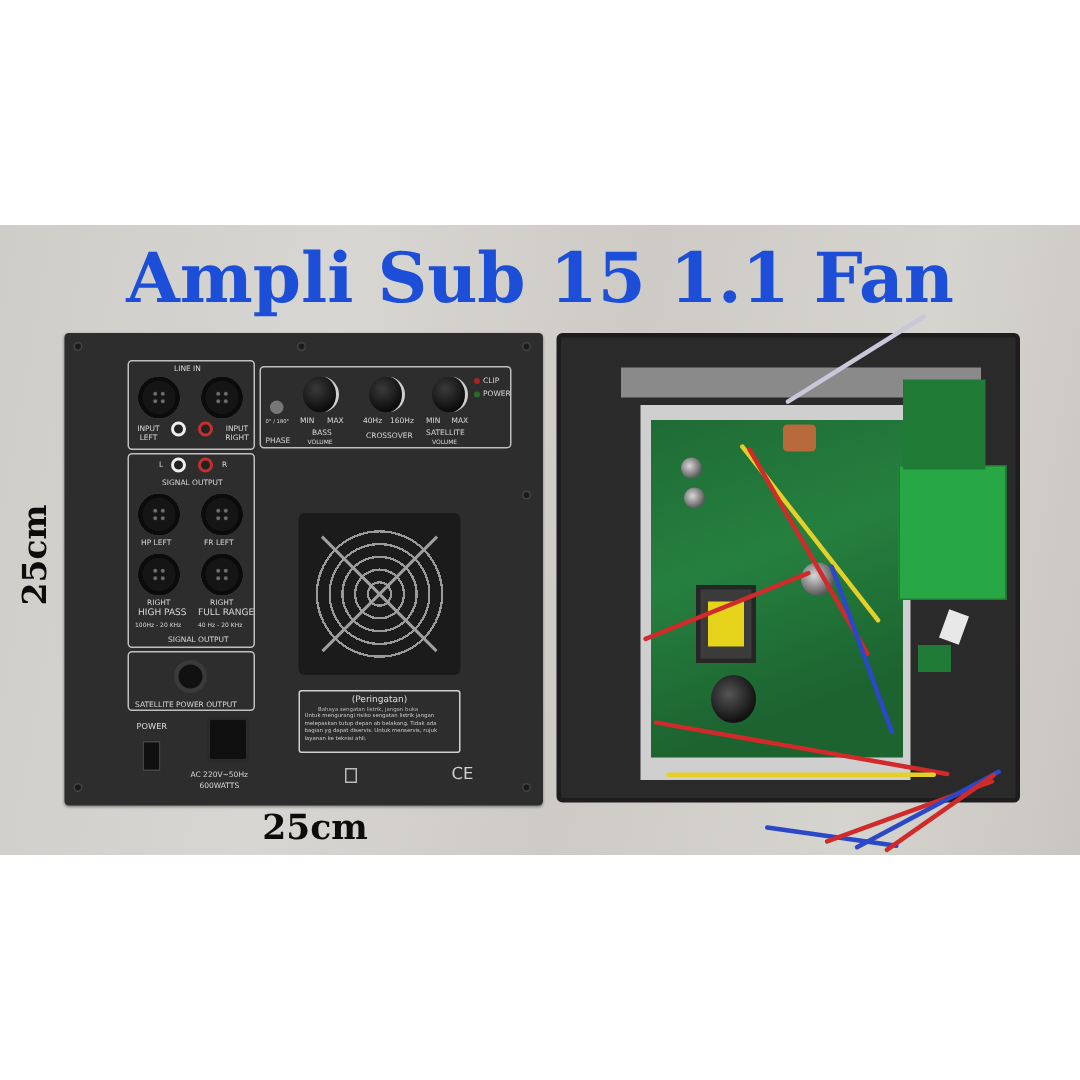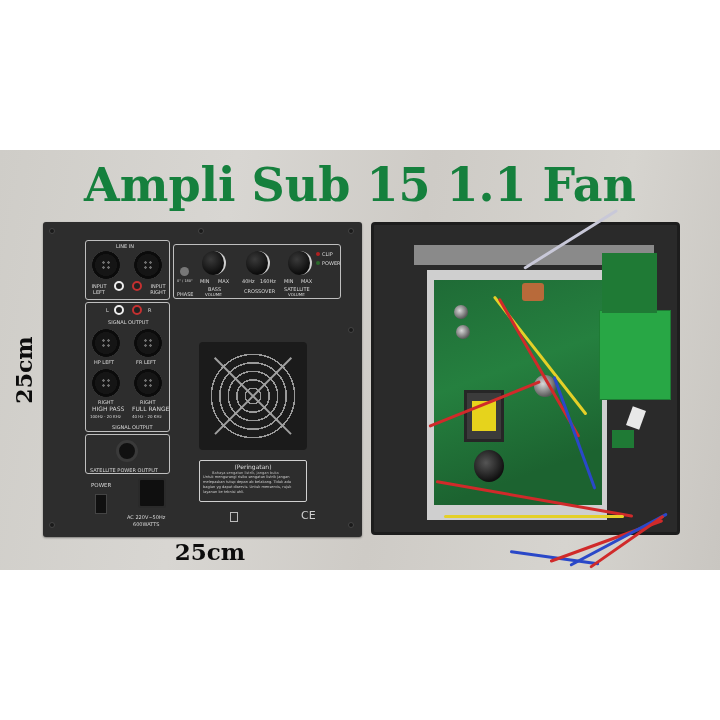--- a/index.html
+++ b/index.html
@@ -7,21 +7,21 @@
     body { position: relative; font-family: "DejaVu Sans", sans-serif; }
 
     .photo {
       position: absolute; left: 0; top: 150px; width: 720px; height: 420px;
       background: linear-gradient(100deg, #cfcdc8 0%, #d8d6d2 30%, #cecbc6 55%, #d6d4cf 80%, #c9c6c1 100%);
     }
 
     .title {
       position: absolute; left: 0; top: 158px; width: 720px; text-align: center;
       font-family: "DejaVu Serif", serif; font-weight: bold; font-size: 46px;
-      color: #15803d; letter-spacing: 0px;
+      color: #1d4ed8; letter-spacing: 0px;
     }
 
     .dim-v {
       position: absolute; left: 4px; top: 330px; width: 40px; height: 80px;
       display: flex; align-items: center; justify-content: center;
     }
     .dim-v span {
       transform: rotate(-90deg); white-space: nowrap;
       font-family: "DejaVu Serif", serif; font-weight: bold; font-size: 22px; color: #0c0c0c;
     }

